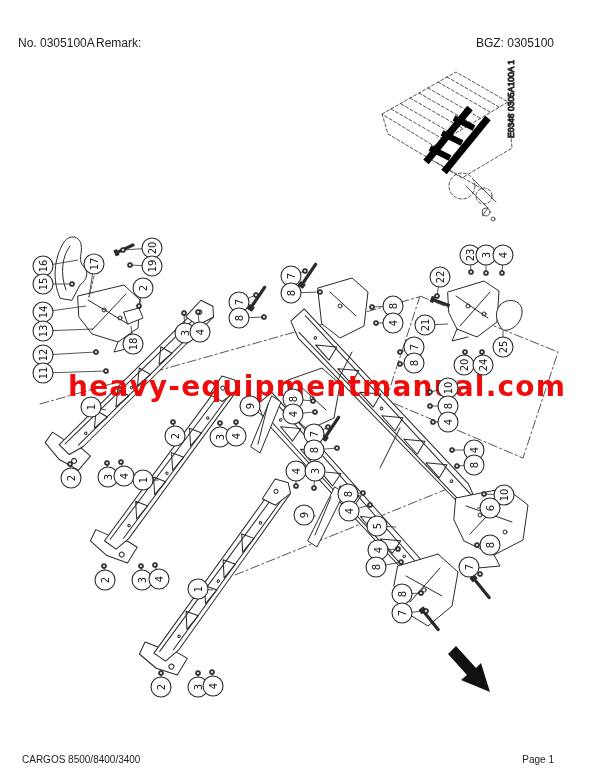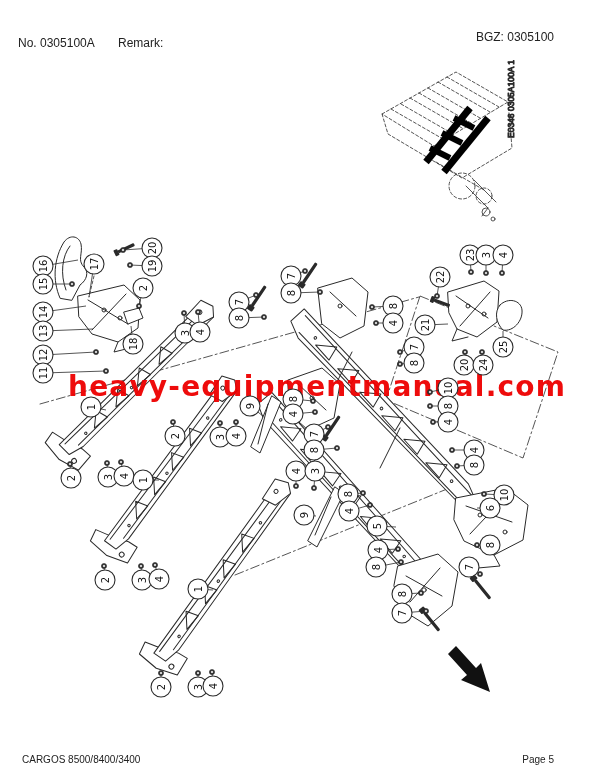--- a/index.html
+++ b/index.html
@@ -17,22 +17,22 @@
   .fast-inner{fill:#ffffff;stroke:none;}
   .dash{stroke:#2a2a2a;stroke-width:0.8;fill:none;stroke-dasharray:3 2.2;}
   .dashdot{stroke:#2a2a2a;stroke-width:0.8;fill:none;stroke-dasharray:9 3 2 3;}
   .wm{font-family:"DejaVu Sans", sans-serif;font-weight:bold;font-size:28px;letter-spacing:1.2px;opacity:0.95;}
   .thumb-code{font:8.5px "Liberation Sans", sans-serif;fill:#333;}
 </style>
 </head>
 <body>
 
 <span class="hdr-txt" style="left:18px;top:20px">No. 0305100A</span>
-<span class="hdr-txt" style="left:118px;top:20px">Remark:</span>
-<span class="hdr-txt" style="right:46px;top:14px">BGZ: 0305100</span>
+<span class="hdr-txt" style="left:96px;top:20px">Remark:</span>
+<span class="hdr-txt" style="right:46px;top:20px">BGZ: 0305100</span>
 
 <svg id="diagram" width="600" height="776" viewBox="0 0 600 776" xmlns="http://www.w3.org/2000/svg">
   <defs>
     <g id="lbeam" stroke="#2a2a2a" stroke-width="1" fill="none" stroke-linejoin="round">
       <path fill="#fff" d="M-2,8 L10,4 L16,20 L24,36 L26,46 L8,50 L-1,30 Z"></path>
       <circle cx="10" cy="40" r="2.4"></circle>
       <path fill="#fff" d="M8,18 L188,-6 L204,-4 L208,9 L26,34 L10,32 Z"></path>
       <path d="M13,21 L199,-2"></path>
       <path d="M23,30 L204,6"></path>
       <path d="M46,26 L58,13 L63,25 Z"></path>
@@ -622,13 +622,13 @@
         <line x1="213" y1="686" x2="212" y2="672" class="leader"></line>
         <circle cx="212" cy="672" r="2.6" class="fast-outer"></circle>
         <circle cx="212" cy="672" r="1" class="fast-inner"></circle>
         <circle cx="213" cy="686" r="10" class="balloon"></circle>
         <text transform="translate(213,686) rotate(-90)" dy="3.5" class="balloon-num">4</text>
       </g>
     </g>
 </svg>
 
 <span class="ftr-txt" style="left:22px;top:754px">CARGOS 8500/8400/3400</span>
-<span class="ftr-txt" style="right:46px;top:754px">Page 5</span>
+<span class="ftr-txt" style="right:46px;top:754px">Page 1</span>
 
 </body></html>

